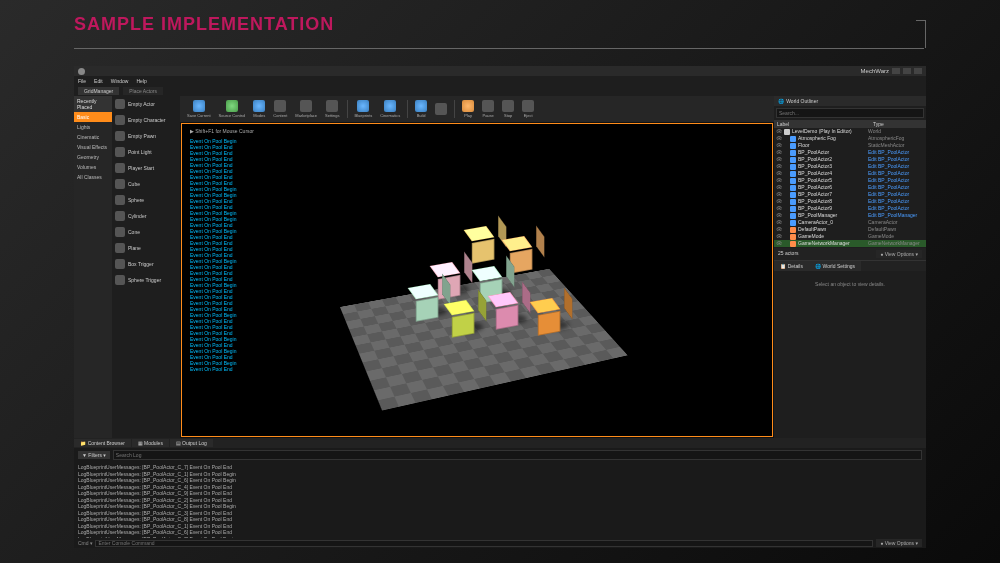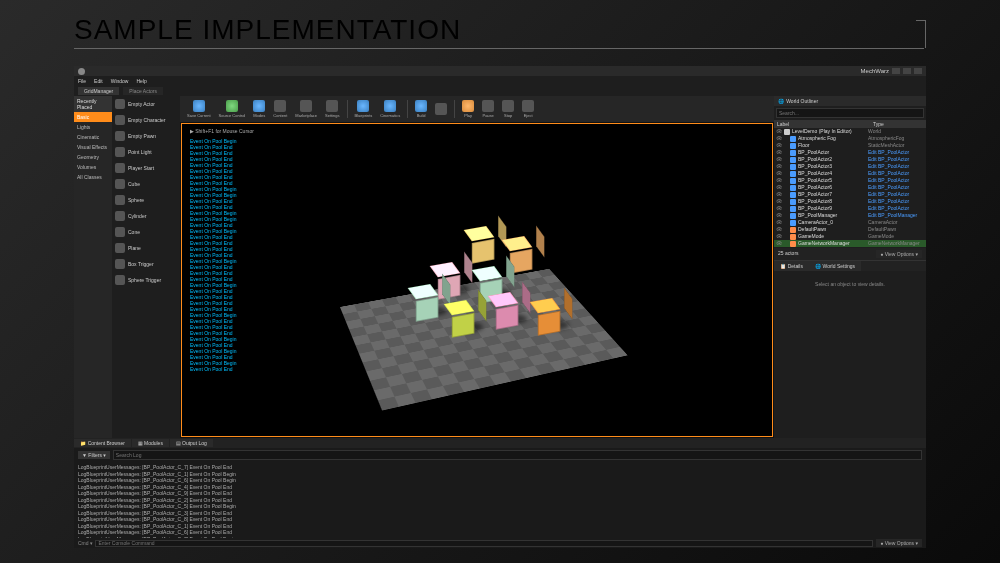--- a/index.html
+++ b/index.html
@@ -1,17 +1,17 @@
 <!DOCTYPE html>
 <html><head>
 <meta charset="utf-8">
 <style>
 * { margin: 0; padding: 0; box-sizing: border-box; font-family: Arial, sans-serif; }
 body { width: 1000px; height: 563px; background: linear-gradient(135deg, #2a2a2a 0%, #1a1a1a 50%, #0a0a0a 100%); overflow: hidden; position: relative; }
-.slide-title { position: absolute; top: 14px; left: 74px; font-size: 28px; color: #000000; font-weight: 400; letter-spacing: 1px; }
+.slide-title { position: absolute; top: 14px; left: 74px; font-size: 18px; color: #be185d; font-weight: 700; letter-spacing: 1px; }
 .title-line { position: absolute; top: 48px; left: 74px; width: 850px; height: 1px; background: #666; }
 .title-line-r { position: absolute; top: 20px; right: 74px; width: 10px; height: 28px; border-right: 1px solid #666; border-top: 1px solid #666; }
 .editor { position: absolute; top: 66px; left: 74px; width: 852px; height: 482px; background: #1a1a1a; display: flex; flex-direction: column; font-size: 6px; color: #ccc; }
 .titlebar { height: 10px; background: #2a2a2a; display: flex; align-items: center; padding: 0 4px; justify-content: space-between; }
 .titlebar-left { display: flex; align-items: center; gap: 3px; }
 .ue-logo { width: 7px; height: 7px; background: #888; border-radius: 50%; }
 .titlebar-right { display: flex; align-items: center; gap: 3px; }
 .win-btn { width: 8px; height: 6px; background: #444; }
 .menubar { height: 10px; background: #1e1e1e; display: flex; align-items: center; gap: 8px; padding: 0 4px; font-size: 5px; }
 .menu-item { cursor: pointer; }

